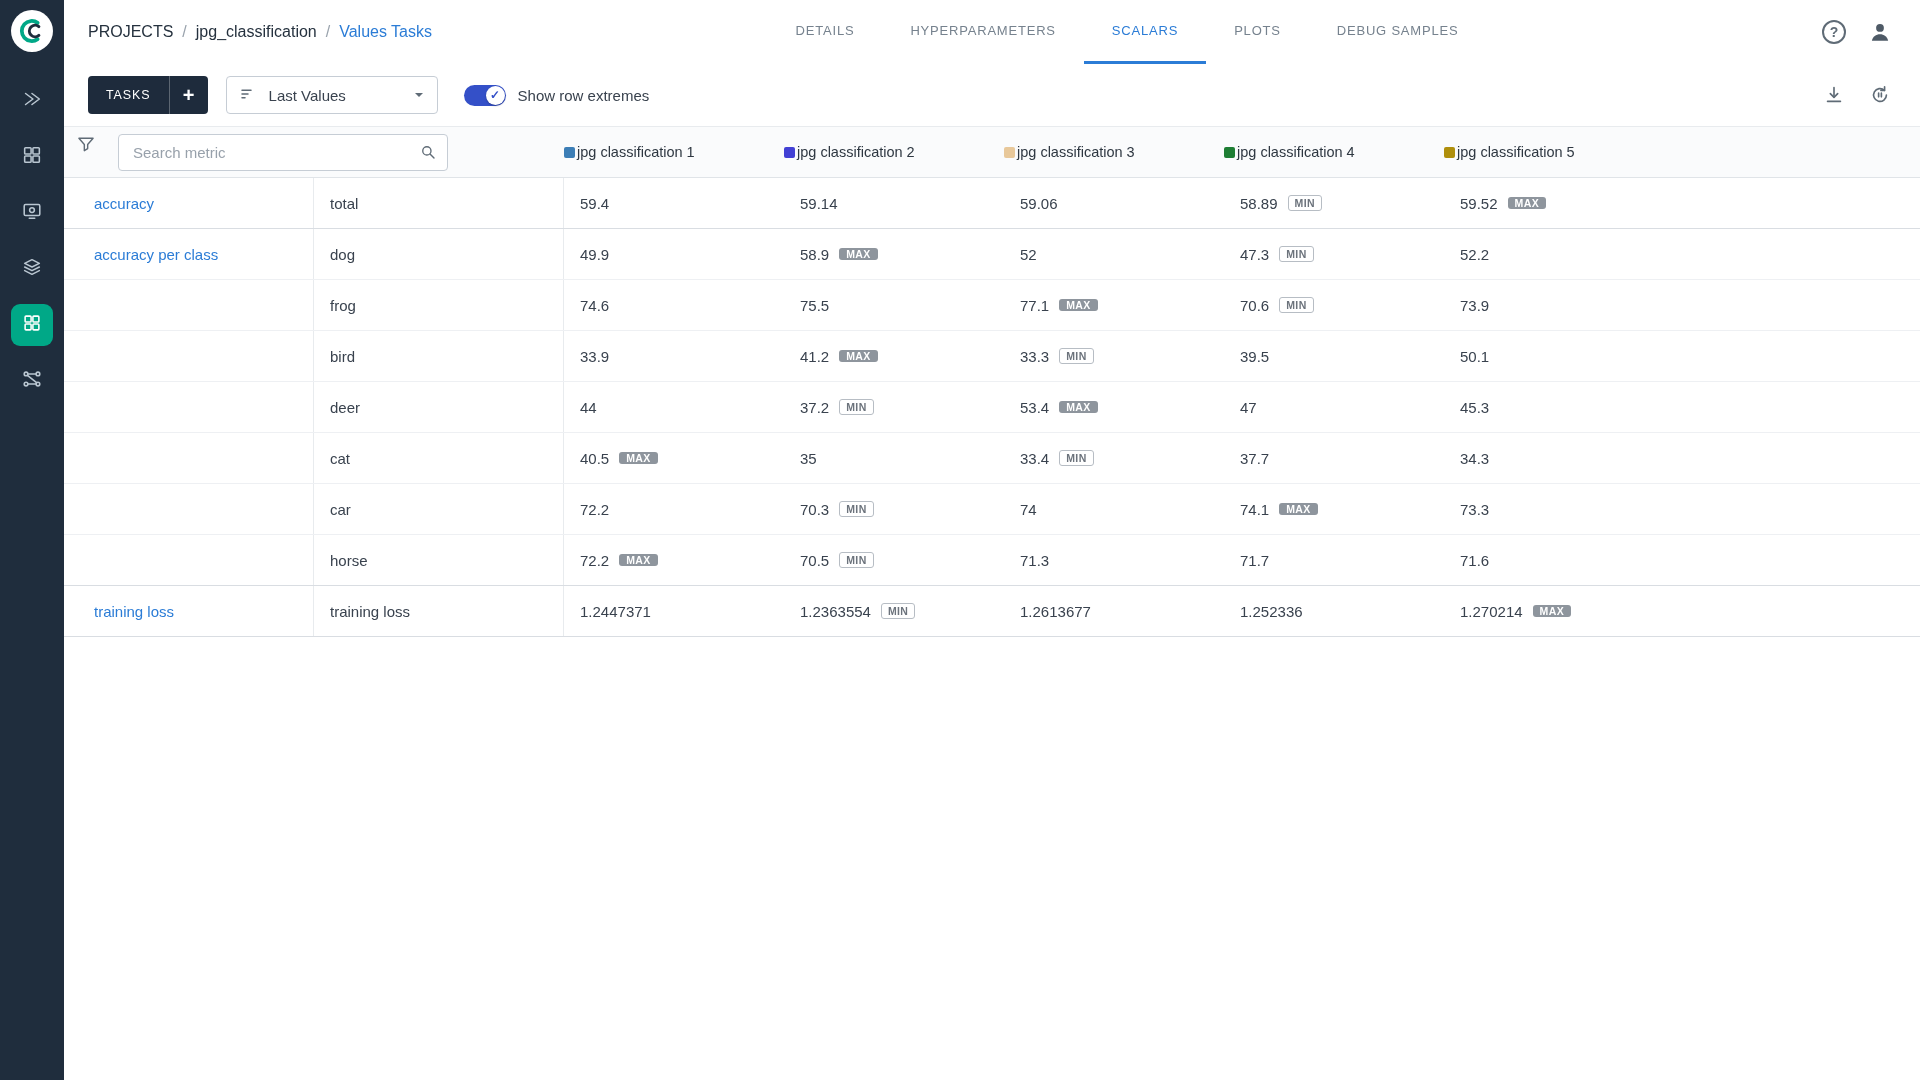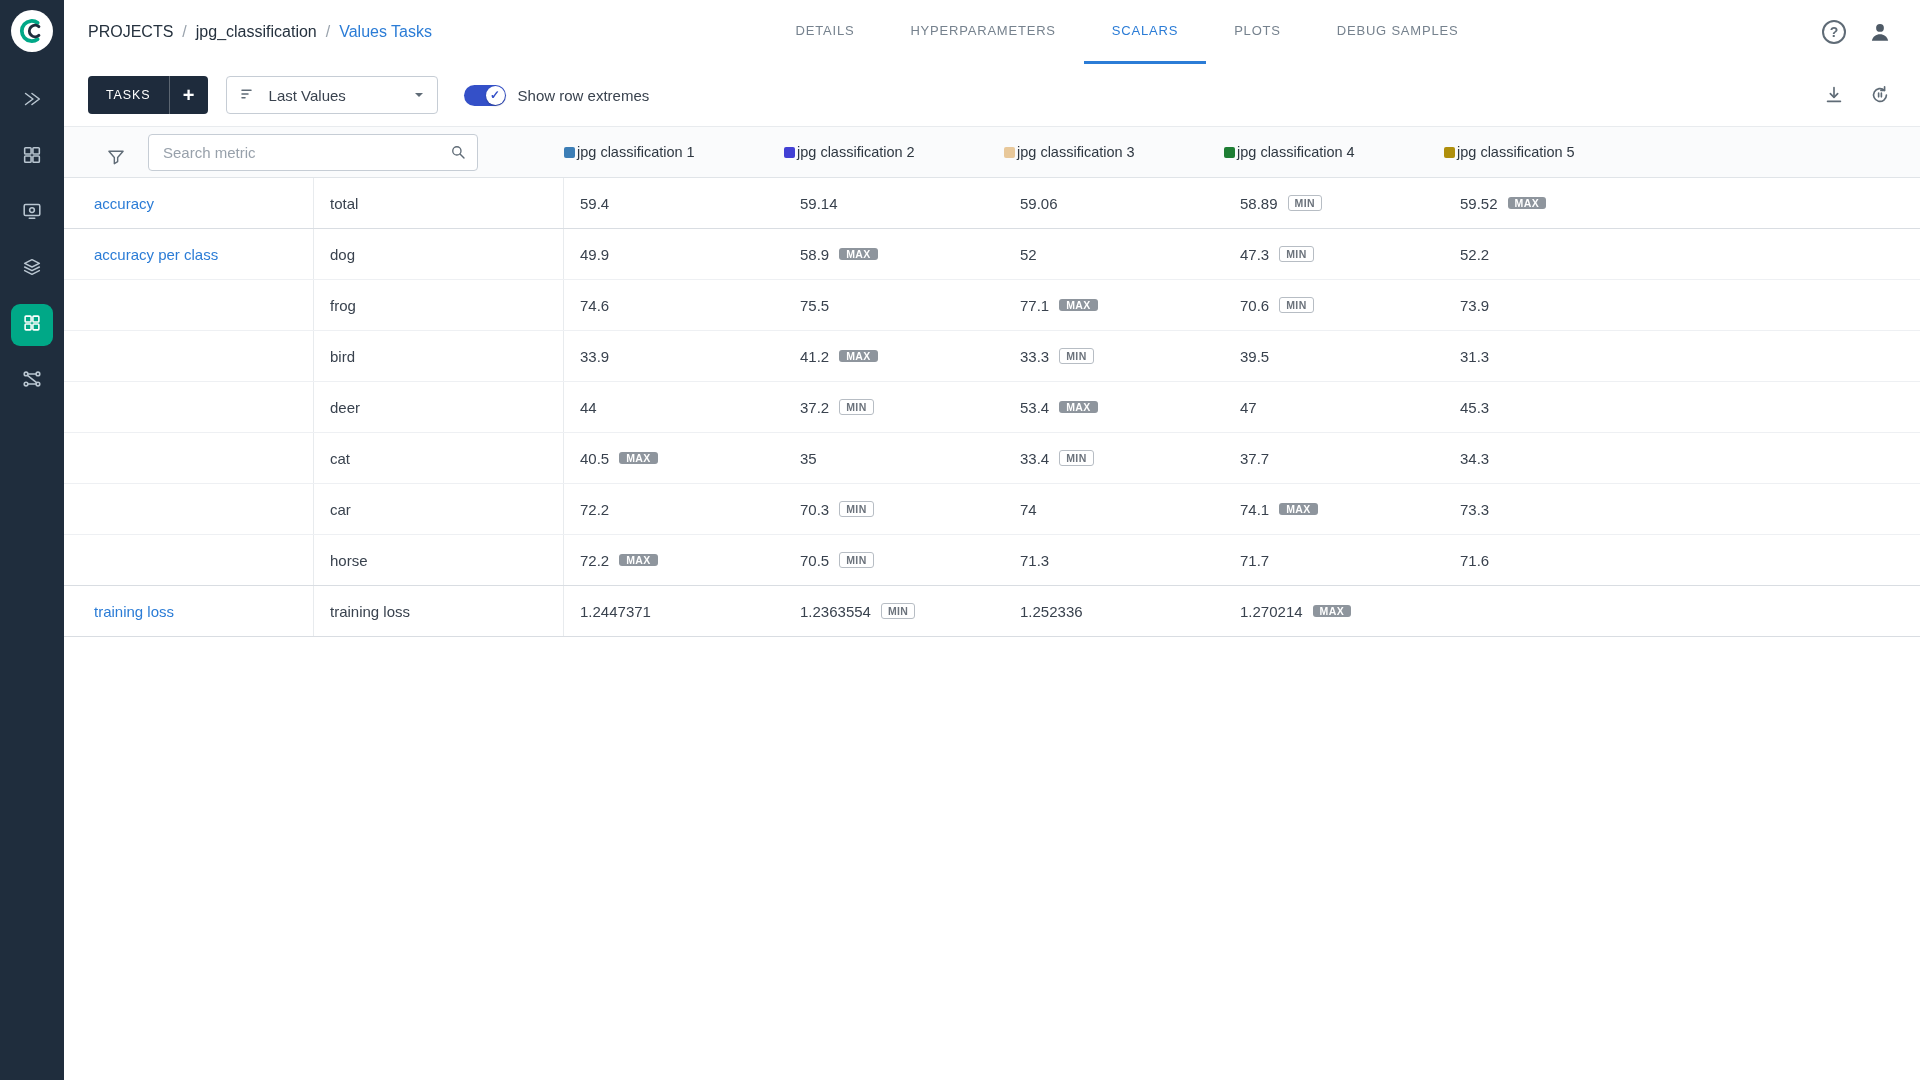--- a/index.html
+++ b/index.html
@@ -42,21 +42,21 @@
   .toggle{position:relative;width:42px;height:21px;border-radius:11px;background:#3450c8;cursor:pointer;flex-shrink:0;}
   .knob{position:absolute;right:1px;top:1px;width:19px;height:19px;border-radius:50%;background:#fff;display:flex;align-items:center;justify-content:center;color:#3450c8;font-size:12px;font-weight:bold;box-shadow:0 1px 2px rgba(0,0,0,.25);}
   .toggle-label{font-size:15px;color:#39424e;}
   .spacer{flex:1;}
   .icon-btn{width:28px;height:28px;display:flex;align-items:center;justify-content:center;cursor:pointer;}
   .icon-btn svg{stroke:#5f6b76;fill:none;stroke-width:1.8;stroke-linecap:round;stroke-linejoin:round;}
 
   
   .table{flex:1;display:flex;flex-direction:column;min-height:0;}
   .thead{height:50px;background:#fafbfc;border-top:1px solid #e8ebee;border-bottom:1px solid #e0e4e8;display:flex;align-items:center;flex-shrink:0;}
-  .th-left{width:500px;flex-shrink:0;display:flex;align-items:flex-end;padding-left:42px;box-sizing:border-box;gap:22px;}
+  .th-left{width:500px;flex-shrink:0;display:flex;align-items:flex-start;padding-left:12px;box-sizing:border-box;gap:22px;}
   .filter-icon svg{stroke:#5f6b76;fill:none;stroke-width:1.7;stroke-linejoin:round;}
   .search-box{width:330px;height:37px;background:#fff;border:1px solid #c6cdd5;border-radius:4px;display:flex;align-items:center;padding:0 10px 0 12px;box-sizing:border-box;}
   .search-box input{flex:1;border:none;outline:none;font-size:15px;font-family:"Liberation Sans",sans-serif;color:#39424e;background:transparent;min-width:0;}
   .search-box input::placeholder{color:#98a1ab;}
   .search-box svg{stroke:#5f6b76;fill:none;stroke-width:1.8;stroke-linecap:round;}
   .th-cols{display:flex;}
   .th-col{width:220px;flex-shrink:0;display:flex;align-items:center;gap:2px;font-size:14.5px;color:#2e3741;cursor:pointer;}
   .swatch{width:11px;height:11px;border-radius:2px;flex-shrink:0;}
 
   .tbody{flex:1;overflow:hidden;}
@@ -338,21 +338,21 @@
                 <span class="badge max">MAX</span>
               </div>
               <div class="cell-value">
                 <span>33.3</span>
                 <span class="badge min">MIN</span>
               </div>
               <div class="cell-value">
                 <span>39.5</span>
               </div>
               <div class="cell-value">
-                <span>31.3</span>
+                <span>50.1</span>
               </div>
             </div>
             <div class="trow">
               <div class="cell-group"></div>
               <div class="cell-variant">deer</div>
               <div class="cell-value">
                 <span>44</span>
               </div>
               <div class="cell-value">
                 <span>37.2</span>
@@ -438,20 +438,23 @@
               <div class="cell-group">
                 <span class="metric-link">training loss</span>
               </div>
               <div class="cell-variant">training loss</div>
               <div class="cell-value">
                 <span>1.2447371</span>
               </div>
               <div class="cell-value">
                 <span>1.2363554</span>
                 <span class="badge min">MIN</span>
+              </div>
+              <div class="cell-value">
+                <span>1.2613677</span>
               </div>
               <div class="cell-value">
                 <span>1.252336</span>
               </div>
               <div class="cell-value">
                 <span>1.270214</span>
                 <span class="badge max">MAX</span>
               </div>
             </div>
           </div>

